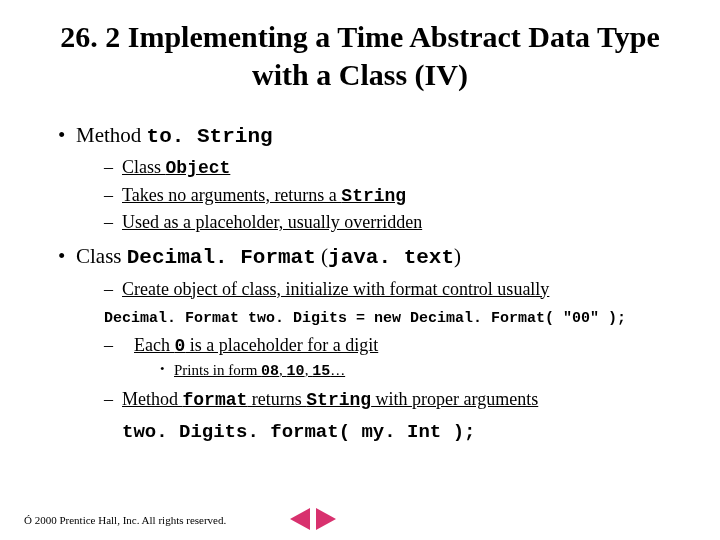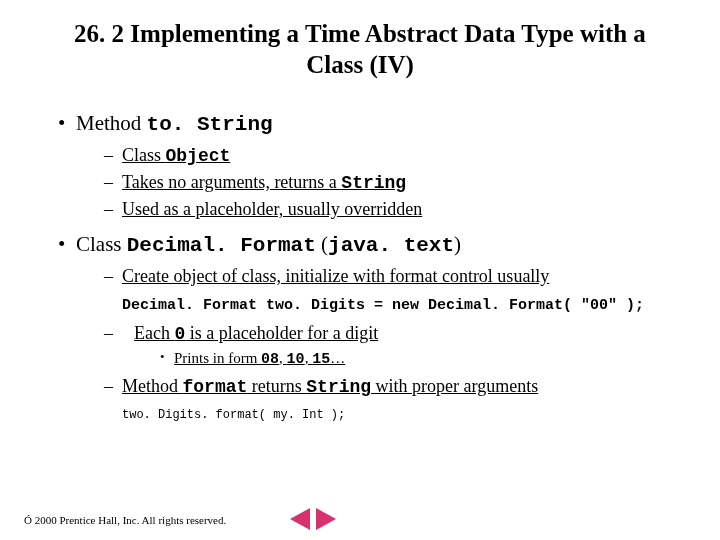--- a/index.html
+++ b/index.html
@@ -8,21 +8,21 @@
     background:#fff;
     font-family:"Times New Roman",Times,serif;
     color:#000;
     position:relative;
     box-sizing:border-box;
   }
   .slide{padding:18px 46px 0 46px}
   .title{
     text-align:center;
     font-weight:bold;
-    font-size:25px;
+    font-size:30px;
     line-height:1.25;
     margin:0 0 28px 0;
   }
   ul.lvl1{list-style:none;margin:12px;padding:0}
   ul.lvl1>li{
     font-size:21px;
     margin:0 0 6px 0;
     padding-left:18px;
     position:relative;
     line-height:1.35;
@@ -58,26 +58,25 @@
     position:absolute;left:0;top:0;
     font-size:13px;
   }
   .mono{font-family:"Courier New",Courier,monospace;font-weight:bold}
   .codeblock{
     font-family:"Courier New",Courier,monospace;
     font-weight:bold;
     font-size:15px;
     margin:4px 0 4px 28px;
     white-space:nowrap;
-    text-align:center;
   }
   .indent-code{
     font-family:"Courier New",Courier,monospace;
-    font-weight:normal;
-    font-size:12px;
+    font-weight:bold;
+    font-size:19px;
     margin:4px 0 4px 46px;
   }
   .footer{
     position:absolute;
     left:24px;bottom:14px;
     font-size:11px;
     font-family:"Times New Roman",Times,serif;
   }
   .nav{
     position:absolute;

